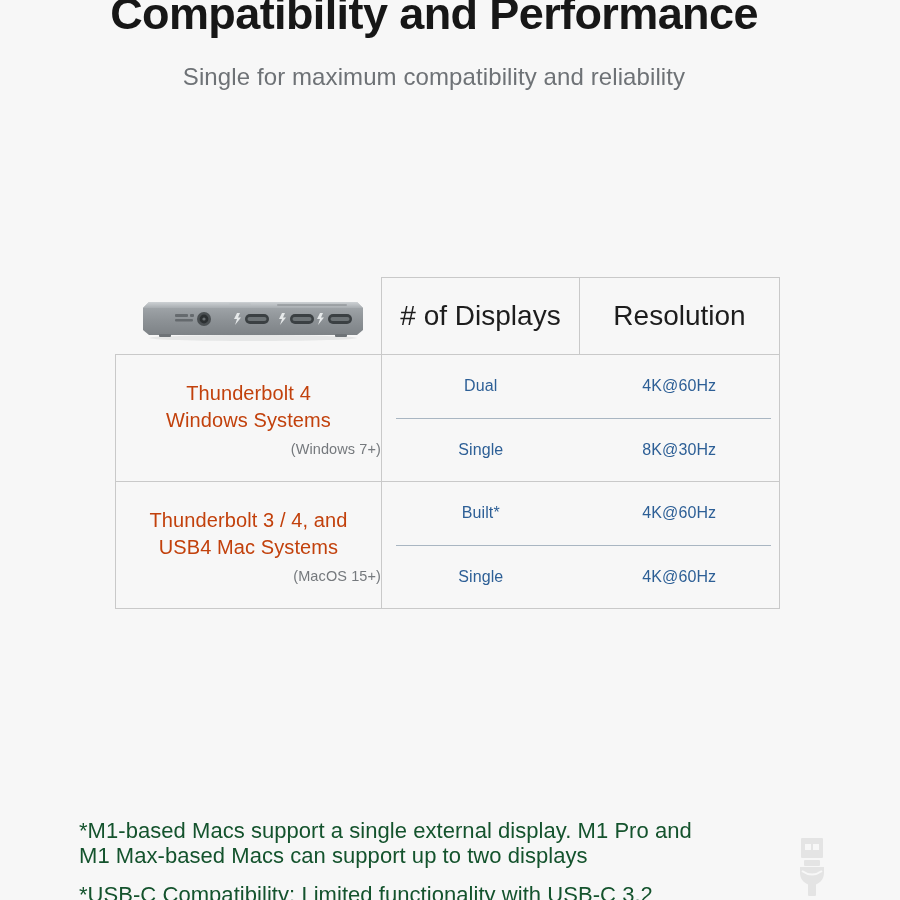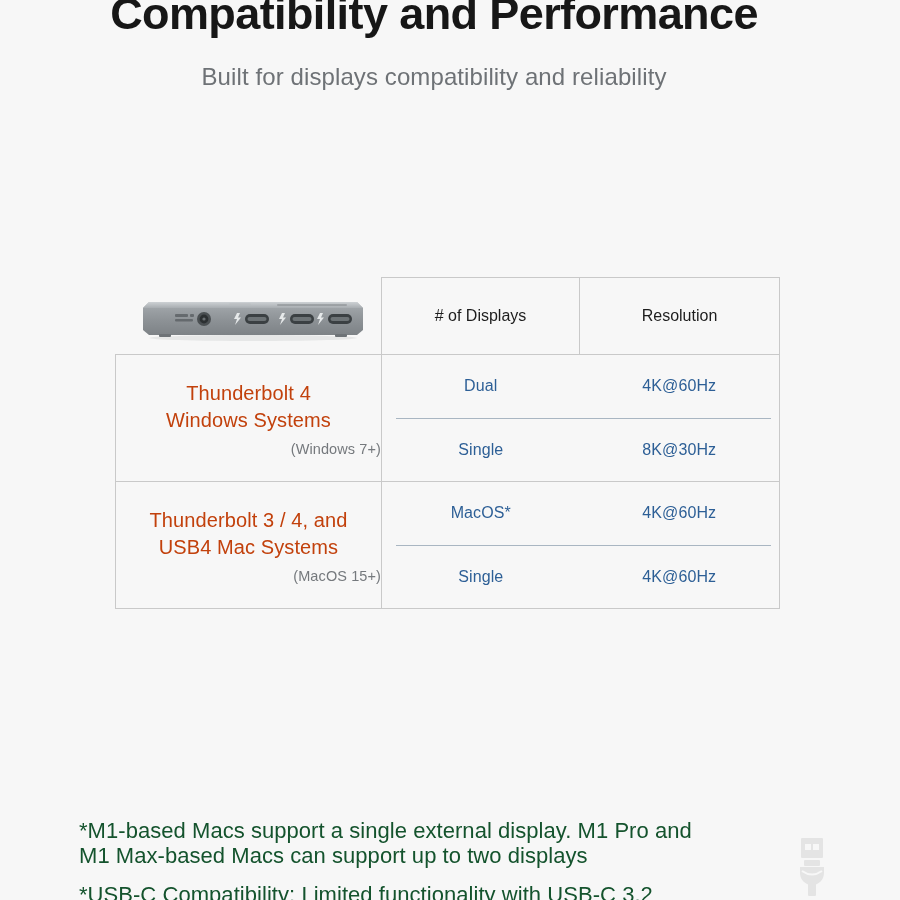--- a/index.html
+++ b/index.html
@@ -33,21 +33,21 @@
   .grid { width:664px; border-collapse:collapse; table-layout:fixed; }
   .grid td { vertical-align:middle; padding:0; }
 
   .bl { border-left:1px solid #c9c9c9; }
   .br { border-right:1px solid #c9c9c9; }
   .bt { border-top:1px solid #c9c9c9; }
   .bb { border-bottom:1px solid #c9c9c9; }
 
   .cell-head {
     height:77px; text-align:center;
-    font-size:16px; color:#1d1d1d; font-weight:400;
+    font-size:28px; color:#1d1d1d; font-weight:400;
   }
   .spacer-head { height:77px; }
 
   .sys-cell { padding:14px 24px 14px 16px; height:126px; }
   .sys-cell.short { height:92px; }
   .sys-line {
     text-align:center; font-size:20px; color:#c2410c;
     line-height:27px; letter-spacing:0.1px;
   }
   .sys-sub {
@@ -79,21 +79,21 @@
   
   .watermark { position:absolute; left:795px; top:836px; width:34px; height:64px; }
 </style>
 </head>
 <body>
 
 <div class="page">
 
   <div class="header">
     <div class="title">Compatibility and Performance</div>
-    <div class="subtitle">Built for displays compatibility and reliability</div>
+    <div class="subtitle">Single for maximum compatibility and reliability</div>
   </div>
 
   <div class="product">
     <svg width="232" height="46" viewBox="0 0 232 46" xmlns="http://www.w3.org/2000/svg">
       <defs>
         <linearGradient id="body" x1="0" y1="0" x2="0" y2="1">
           <stop offset="0" stop-color="#b7bbbe"></stop>
           <stop offset="0.18" stop-color="#9ea3a7"></stop>
           <stop offset="0.55" stop-color="#8d9296"></stop>
           <stop offset="1" stop-color="#7d8286"></stop>
@@ -184,21 +184,21 @@
 
         <tr>
           <td class="sys-cell bl bb br">
             <div class="sys-line">Thunderbolt 3 / 4, and</div>
             <div class="sys-line">USB4 Mac Systems</div>
             <div class="sys-sub">(MacOS 15+)</div>
           </td>
           <td class="bb br" colspan="2">
             <div class="val-wrap">
               <div class="val-row">
-                <div class="v-disp">MacOS*</div>
+                <div class="v-disp">Built*</div>
                 <div class="v-res">4K@60Hz</div>
               </div>
               <div class="sub-div"></div>
               <div class="val-row">
                 <div class="v-disp">Single</div>
                 <div class="v-res">4K@60Hz</div>
               </div>
             </div>
           </td>
         </tr>

